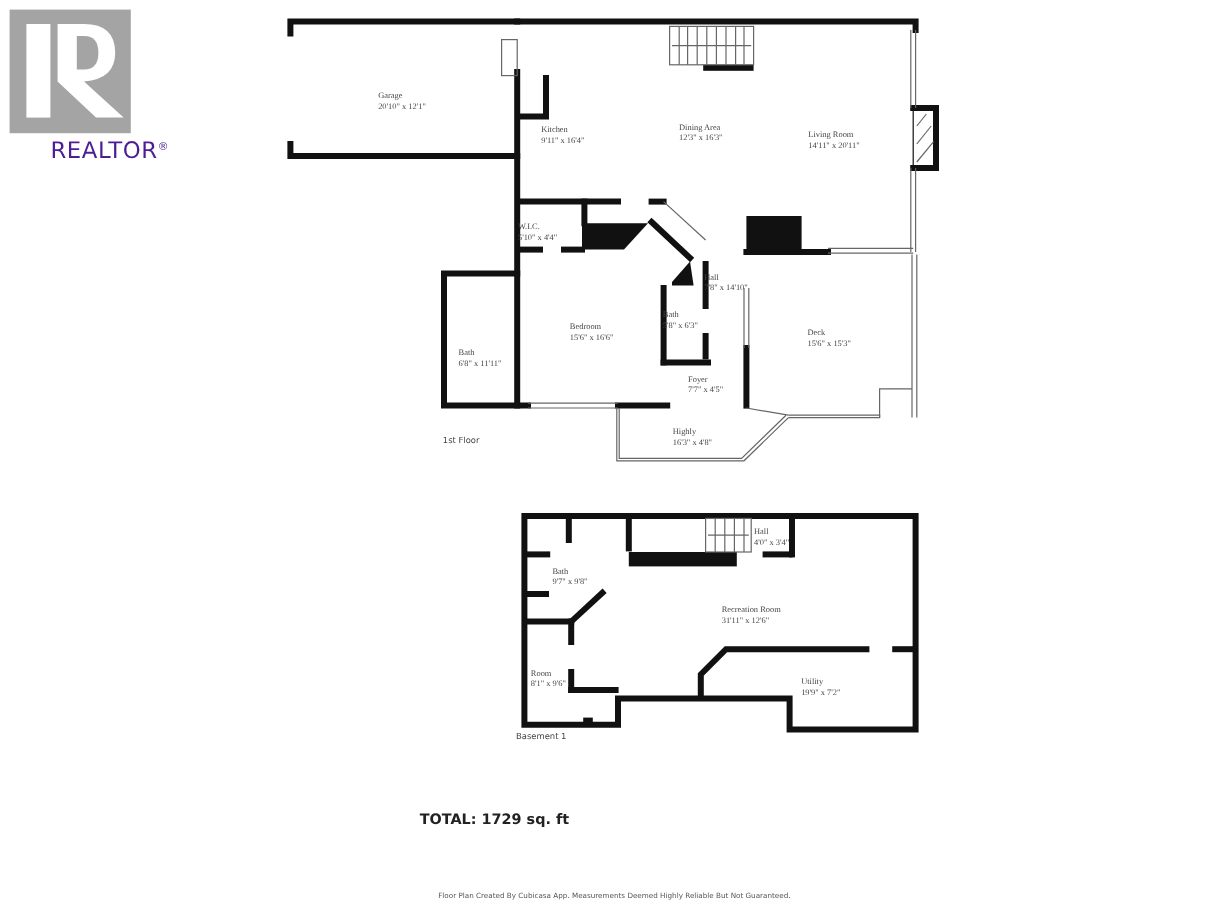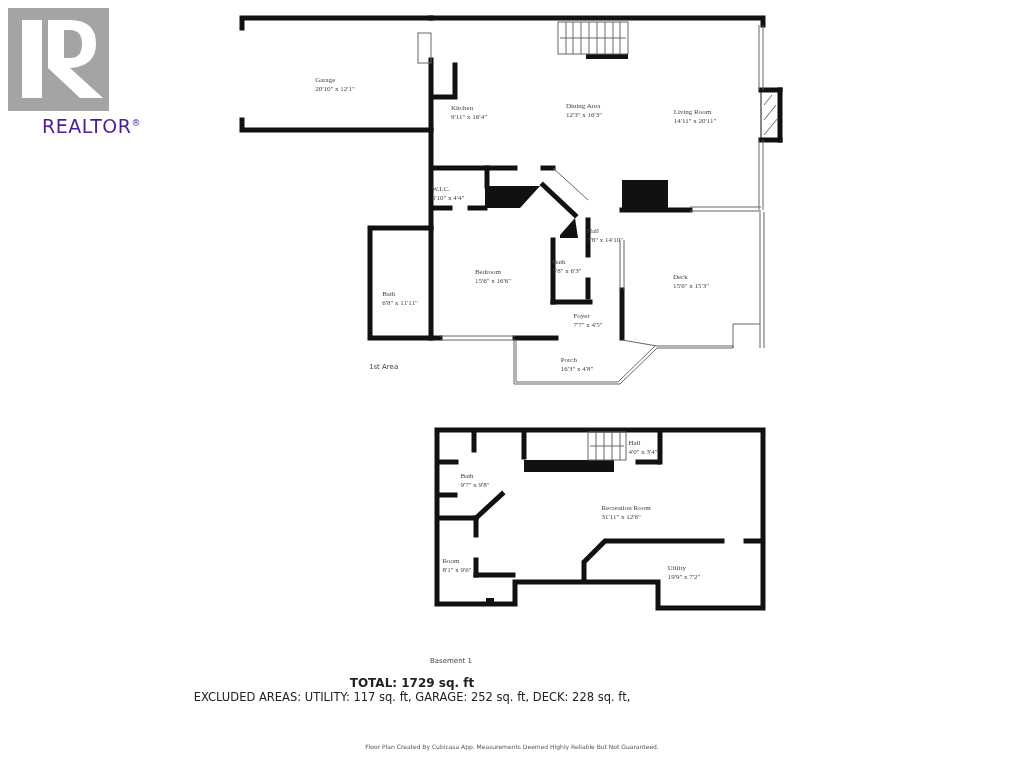--- a/index.html
+++ b/index.html
@@ -179,24 +179,24 @@
   </div>
 <div class="room-label" style="left:691px;top:273px;">
     <div>Deck</div>
     <div>15'6" x 15'3"</div>
   </div>
 <div class="room-label" style="left:588px;top:312px;">
     <div>Foyer</div>
     <div>7'7" x 4'5"</div>
   </div>
 <div class="room-label" style="left:577px;top:356px;">
-    <div>Porch</div>
+    <div>Highly</div>
     <div>16'3" x 4'8"</div>
   </div>
-<div class="floor-label" style="left:369px;top:363px;">1st Area</div>
+<div class="floor-label" style="left:369px;top:363px;">1st Floor</div>
 
 <div class="room-label" style="left:643px;top:439px;">
     <div>Hall</div>
     <div>4'0" x 3'4"</div>
   </div>
 <div class="room-label" style="left:475px;top:472px;">
     <div>Bath</div>
     <div>9'7" x 9'8"</div>
   </div>
 <div class="room-label" style="left:626px;top:504px;">
@@ -204,20 +204,19 @@
     <div>31'11" x 12'6"</div>
   </div>
 <div class="room-label" style="left:457px;top:557px;">
     <div>Room</div>
     <div>8'1" x 9'6"</div>
   </div>
 <div class="room-label" style="left:684px;top:564px;">
     <div>Utility</div>
     <div>19'9" x 7'2"</div>
   </div>
-<div class="floor-label" style="left:430px;top:657px;">Basement 1</div>
+<div class="floor-label" style="left:430px;top:610px;">Basement 1</div>
 
 <div class="summary">
   <div class="total">TOTAL: 1729 sq. ft</div>
-  <div class="line">EXCLUDED AREAS: UTILITY: 117 sq. ft, GARAGE: 252 sq. ft, DECK: 228 sq. ft,</div>
 </div>
 <div class="disclaimer">Floor Plan Created By Cubicasa App. Measurements Deemed Highly Reliable But Not Guaranteed.</div>
 <div class="license">Licensed to CAOR</div>
 
 </body></html>

